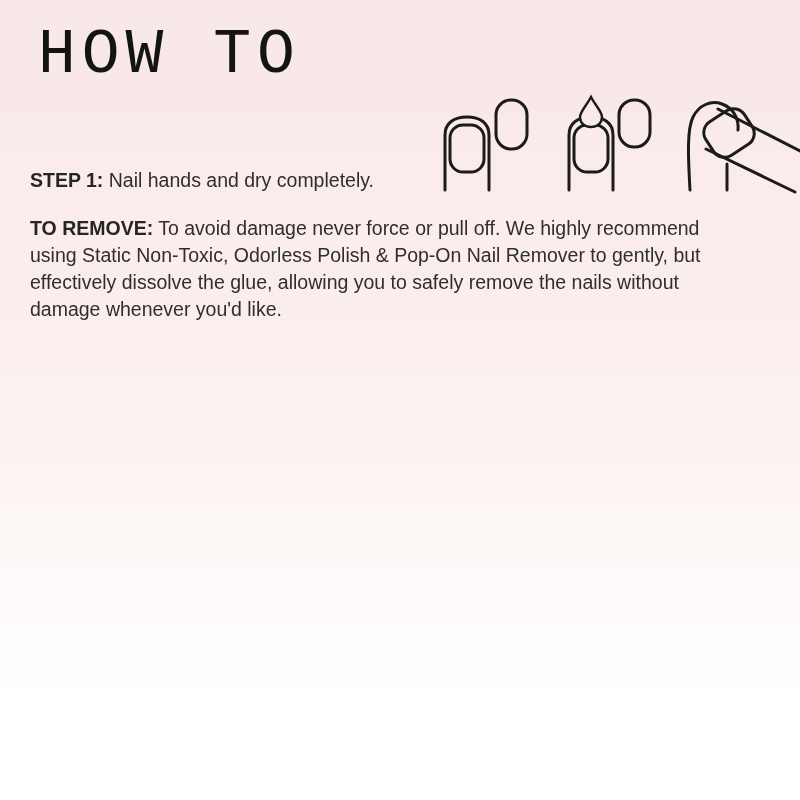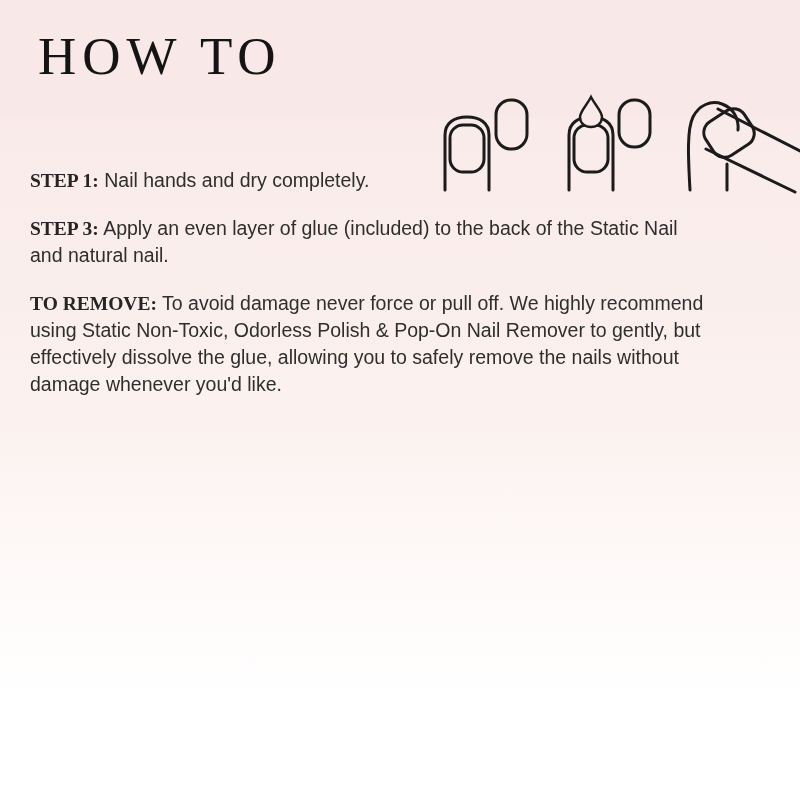--- a/index.html
+++ b/index.html
@@ -19,22 +19,22 @@
   }
   .title {
     position: absolute;
     left: 38px; top: 22px;
     margin: 0;
     color: #141414;
     font-weight: 400;
   }
   .title-line1 {
     display: block;
-    font-family: Liberation Serif, serif;
-    font-size: 53px;
+    font-family: Liberation Mono, monospace;
+    font-size: 63px;
     line-height: 68px;
     letter-spacing: 6px;
     white-space: nowrap;
   }
   .title-line2 {
     display: block;
     font-family: "Liberation Serif", serif;
     font-style: italic;
     font-size: 81px;
     line-height: 64px;
@@ -63,21 +63,20 @@
     font-size: 19.5px;
     line-height: 27px;
   }
   .content p {
     margin: 0 0 21px 0;
     white-space: pre-line;
   }
   .content b {
     font-weight: 700;
     color: #252525;
-    font-family: Liberation Serif, serif;
   }
 </style>
 </head>
 <body>
 
 <div>
 
   <h1 class="title">
       <span class="title-line1">HOW TO</span>
     </h1>
@@ -107,21 +106,19 @@
       <path d="M 260,105 C 258,70 257,44 263,32 C 269,20 281,15 292,19 C 303,23 309,33 308,45"></path>
       <rect x="276" y="28" width="46" height="40" rx="13" transform="rotate(-33 299 48)"></rect>
       <path d="M 288,24 L 370,66"></path>
       <path d="M 276,64 L 365,107"></path>
       <path d="M 297,79 L 297,105"></path>
     </g>
   </svg>
 
   <div class="content">
     <p><b>STEP 1:</b> <span>Nail hands and dry completely.</span></p>
-    <p><b>STEP 3:</b> <span>Apply an even layer of glue (included) to the back of the Static Nail
-and natural nail.</span></p>
     <p><b>TO REMOVE:</b> <span>To avoid damage never force or pull off. We highly recommend
 using Static Non-Toxic, Odorless Polish &amp; Pop-On Nail Remover to gently, but
 effectively dissolve the glue, allowing you to safely remove the nails without
 damage whenever you'd like.</span></p>
   </div>
 
 </div>
 
 </body></html>

